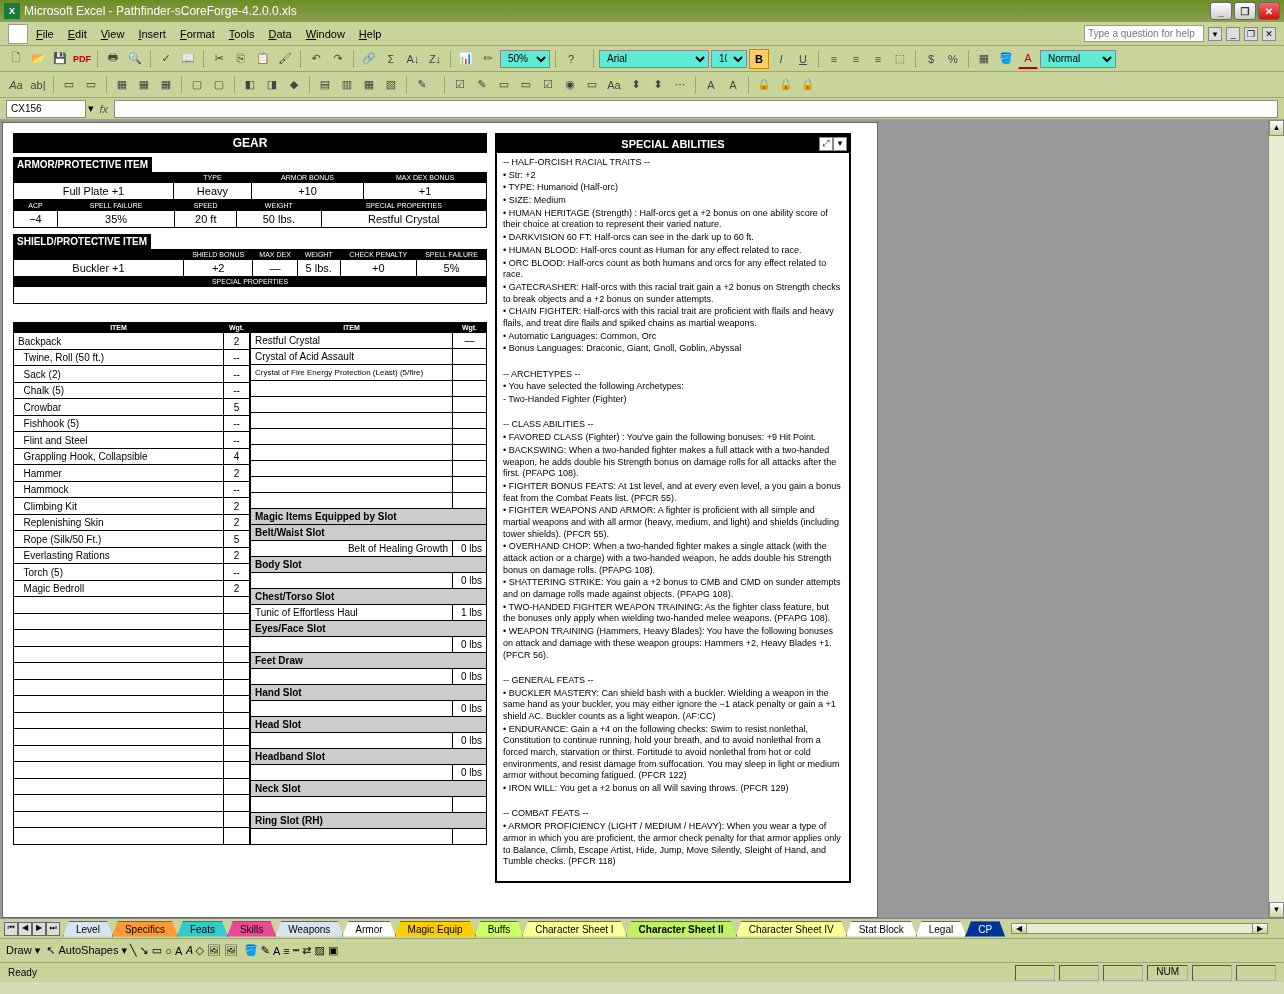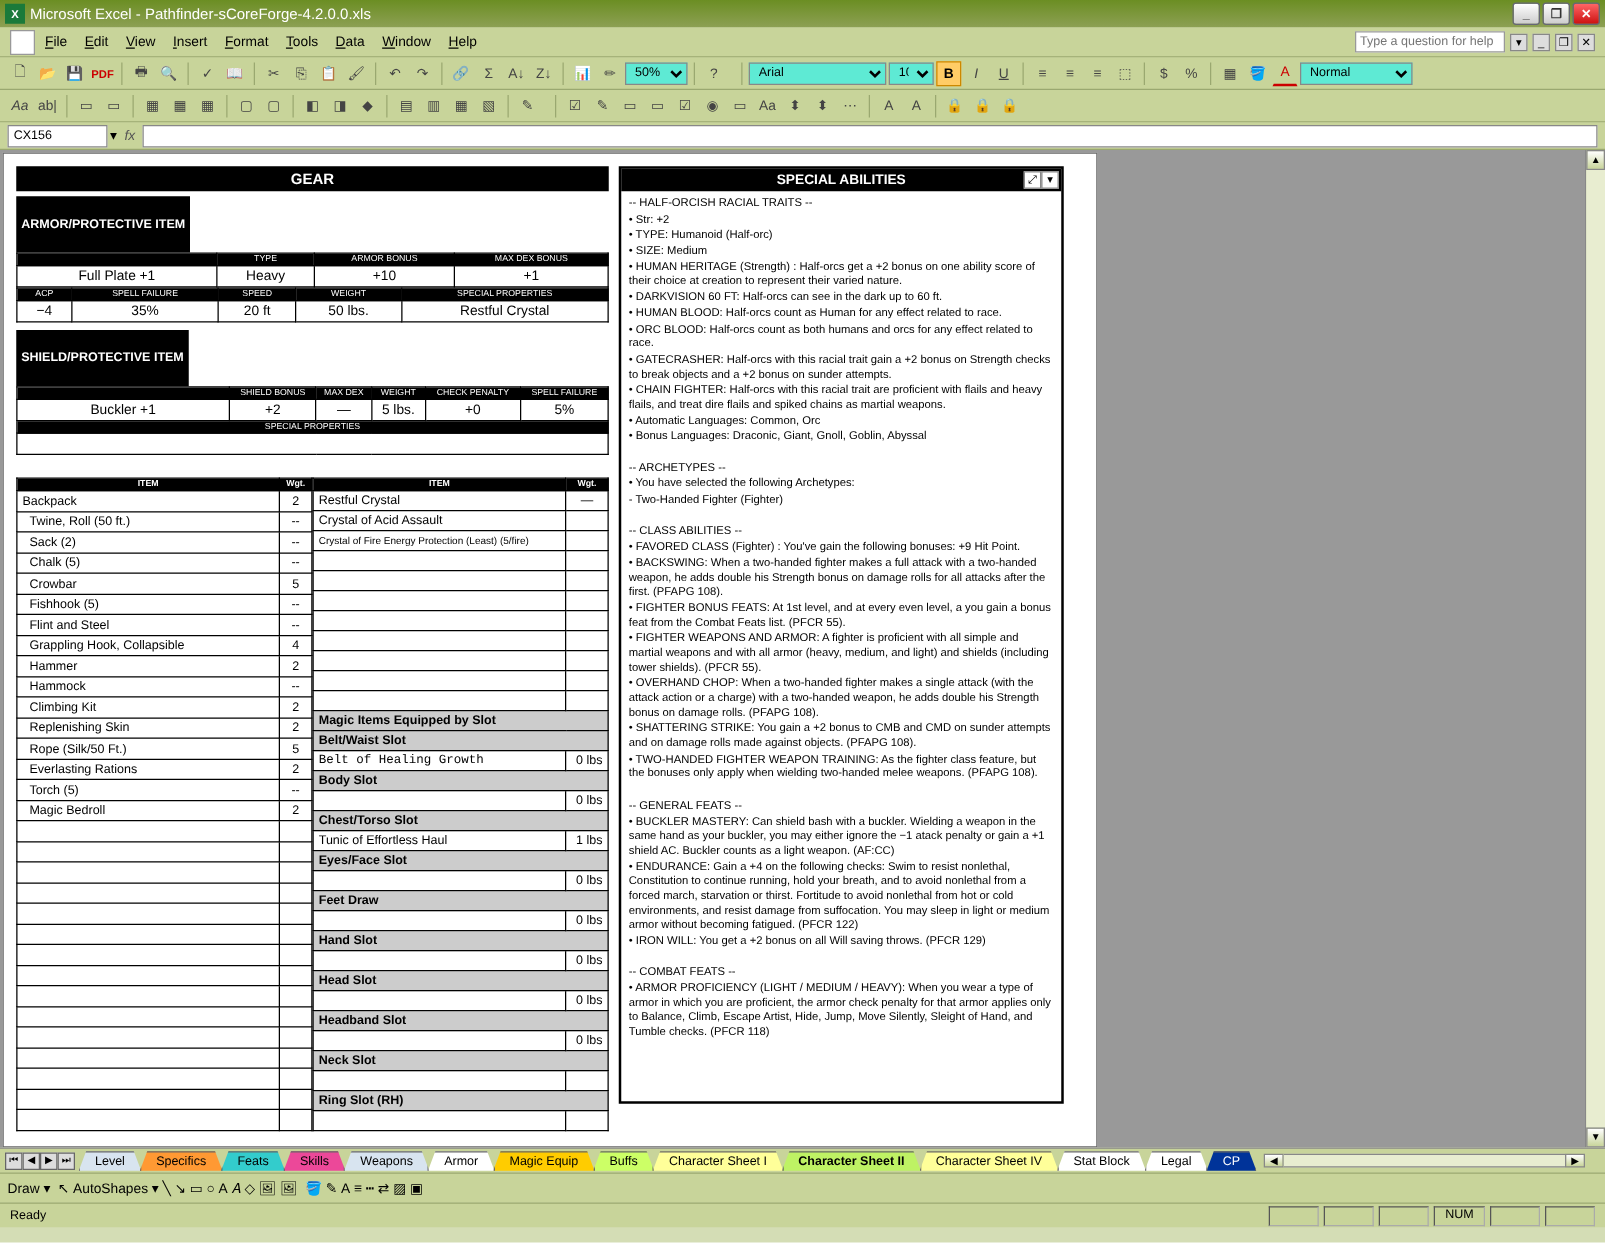--- a/index.html
+++ b/index.html
@@ -24,21 +24,21 @@
 .formulabar { background: #c8d49a; height: 22px; display: flex; align-items: center; padding: 0 6px; border-bottom: 1px solid #9aa870; }
 .formulabar .namebox { width: 80px; height: 18px; background: #fff; border: 1px solid #888; font-size: 10px; padding: 0 4px; }
 .formulabar .fx { margin: 0 6px; font-style: italic; color: #555; }
 .formulabar .input { flex: 1; height: 18px; background: #fff; border: 1px solid #888; }
 .worksheet { display: flex; height: 798px; background: #fff; }
 .sheet-area { flex: 1; background: #999; padding: 2px 0 0 2px; overflow: hidden; position: relative; }
 .page { background: #fff; width: 876px; height: 100%; border: 1px solid #666; padding: 10px; display: flex; gap: 8px; }
 .col-left { width: 474px; }
 .col-right { width: 356px; }
 .section-hdr { background: #000; color: #fff; font-weight: bold; text-align: center; padding: 3px; font-size: 12px; }
-.sub-hdr { background: #000; color: #fff; font-weight: bold; font-size: 10px; padding: 17px 4px; display: inline-block; }
+.sub-hdr { background: #000; color: #fff; font-weight: bold; font-size: 10px; padding: 2px 4px; display: inline-block; }
 .tbl { width: 100%; border-collapse: collapse; font-size: 10px; }
 .tbl th { background: #000; color: #fff; font-size: 7px; font-weight: normal; text-transform: uppercase; padding: 1px 2px; border: 1px solid #000; }
 .tbl td { border: 1px solid #000; padding: 2px 4px; text-align: center; font-size: 11px; }
 .poss { width: 100%; border-collapse: collapse; font-size: 10px; }
 .poss th { background: #000; color: #fff; font-size: 7px; padding: 1px; border: 1px solid #000; }
 .poss td { border: 1px solid #000; padding: 1px 4px; height: 16px; font-size: 10px; }
 .poss .slot-hdr { background: #ccc; font-weight: bold; font-size: 10px; }
 .abilities-box { border: 2px solid #000; height: 750px; position: relative; }
 .abilities-hdr { background: #000; color: #fff; font-weight: bold; text-align: center; padding: 3px; font-size: 11px; }
 .abilities-body { padding: 4px 6px; font-size: 9px; line-height: 1.3; overflow: hidden; }
@@ -128,21 +128,21 @@
   <span class="tbtn">≡</span>
   <span class="tbtn">≡</span>
   <span class="tbtn">⬚</span>
   <span class="sep"></span>
   <span class="tbtn">$</span>
   <span class="tbtn">%</span>
   <span class="sep"></span>
   <span class="tbtn">▦</span>
   <span class="tbtn">🪣</span>
   <span class="tbtn" style="color:#c00;border-bottom:2px solid #c00;">A</span>
-  <select class="drop" style="width:90px;"><option>Normal</option></select>
+  <select class="drop" style="width:76px;"><option>Normal</option></select>
 </div>
 
 <div class="toolbar">
   <span class="tbtn" style="font-style:italic;">Aa</span>
   <span class="tbtn">ab|</span>
   <span class="sep"></span>
   <span class="tbtn">▭</span>
   <span class="tbtn">▭</span>
   <span class="sep"></span>
   <span class="tbtn">▦</span>
@@ -448,21 +448,21 @@
                   <td></td>
                   <td></td>
                 </tr>
                 <tr>
                   <td colspan="2" class="slot-hdr">Magic Items Equipped by Slot</td>
                 </tr>
                 <tr>
                   <td colspan="2" class="slot-hdr">Belt/Waist Slot</td>
                 </tr>
                 <tr>
-                  <td style="text-align:left;font-family:Liberation Mono, monospace;">Belt of Healing Growth</td>
+                  <td style="text-align:right;">Belt of Healing Growth</td>
                   <td style="text-align:right;">0 lbs</td>
                 </tr>
                 <tr>
                   <td colspan="2" class="slot-hdr">Body Slot</td>
                 </tr>
                 <tr>
                   <td style="text-align:left;"></td>
                   <td style="text-align:right;">0 lbs</td>
                 </tr>
                 <tr>
@@ -552,20 +552,21 @@
               <p>    - Two-Handed Fighter (Fighter)</p>
               <p>&nbsp;</p>
               <p>-- CLASS ABILITIES --</p>
               <p>• FAVORED CLASS (Fighter) : You've gain the following bonuses: +9 Hit Point.</p>
               <p>• BACKSWING: When a two-handed fighter makes a full attack with a two-handed weapon, he adds double his Strength bonus on damage rolls for all attacks after the first. (PFAPG 108).</p>
               <p>• FIGHTER BONUS FEATS: At 1st level, and at every even level, a you gain a bonus feat from the Combat Feats list. (PFCR 55).</p>
               <p>• FIGHTER WEAPONS AND ARMOR: A fighter is proficient with all simple and martial weapons and with all armor (heavy, medium, and light) and shields (including tower shields). (PFCR 55).</p>
               <p>• OVERHAND CHOP: When a two-handed fighter makes a single attack (with the attack action or a charge) with a two-handed weapon, he adds double his Strength bonus on damage rolls. (PFAPG 108).</p>
               <p>• SHATTERING STRIKE: You gain a +2 bonus to CMB and CMD on sunder attempts and on damage rolls made against objects. (PFAPG 108).</p>
               <p>• TWO-HANDED FIGHTER WEAPON TRAINING: As the fighter class feature, but the bonuses only apply when wielding two-handed melee weapons. (PFAPG 108).</p>
+              <p>• WEAPON TRAINING (Hammers, Heavy Blades): You have the following bonuses on attack and damage with these weapon groups: Hammers +2, Heavy Blades +1. (PFCR 56).</p>
               <p>&nbsp;</p>
               <p>-- GENERAL FEATS --</p>
               <p>• BUCKLER MASTERY: Can shield bash with a buckler. Wielding a weapon in the same hand as your buckler, you may either ignore the −1 atack penalty or gain a +1 shield AC. Buckler counts as a light weapon. (AF:CC)</p>
               <p>• ENDURANCE: Gain a +4 on the following checks: Swim to resist nonlethal, Constitution to continue running, hold your breath, and to avoid nonlethal from a forced march, starvation or thirst. Fortitude to avoid nonlethal from hot or cold environments, and resist damage from suffocation. You may sleep in light or medium armor without becoming fatigued. (PFCR 122)</p>
               <p>• IRON WILL: You get a +2 bonus on all Will saving throws. (PFCR 129)</p>
               <p>&nbsp;</p>
               <p>-- COMBAT FEATS --</p>
               <p>• ARMOR PROFICIENCY (LIGHT / MEDIUM / HEAVY): When you wear a type of armor in which you are proficient, the armor check penalty for that armor applies only to Balance, Climb, Escape Artist, Hide, Jump, Move Silently, Sleight of Hand, and Tumble checks. (PFCR 118)</p>
             </div>
         </div>

